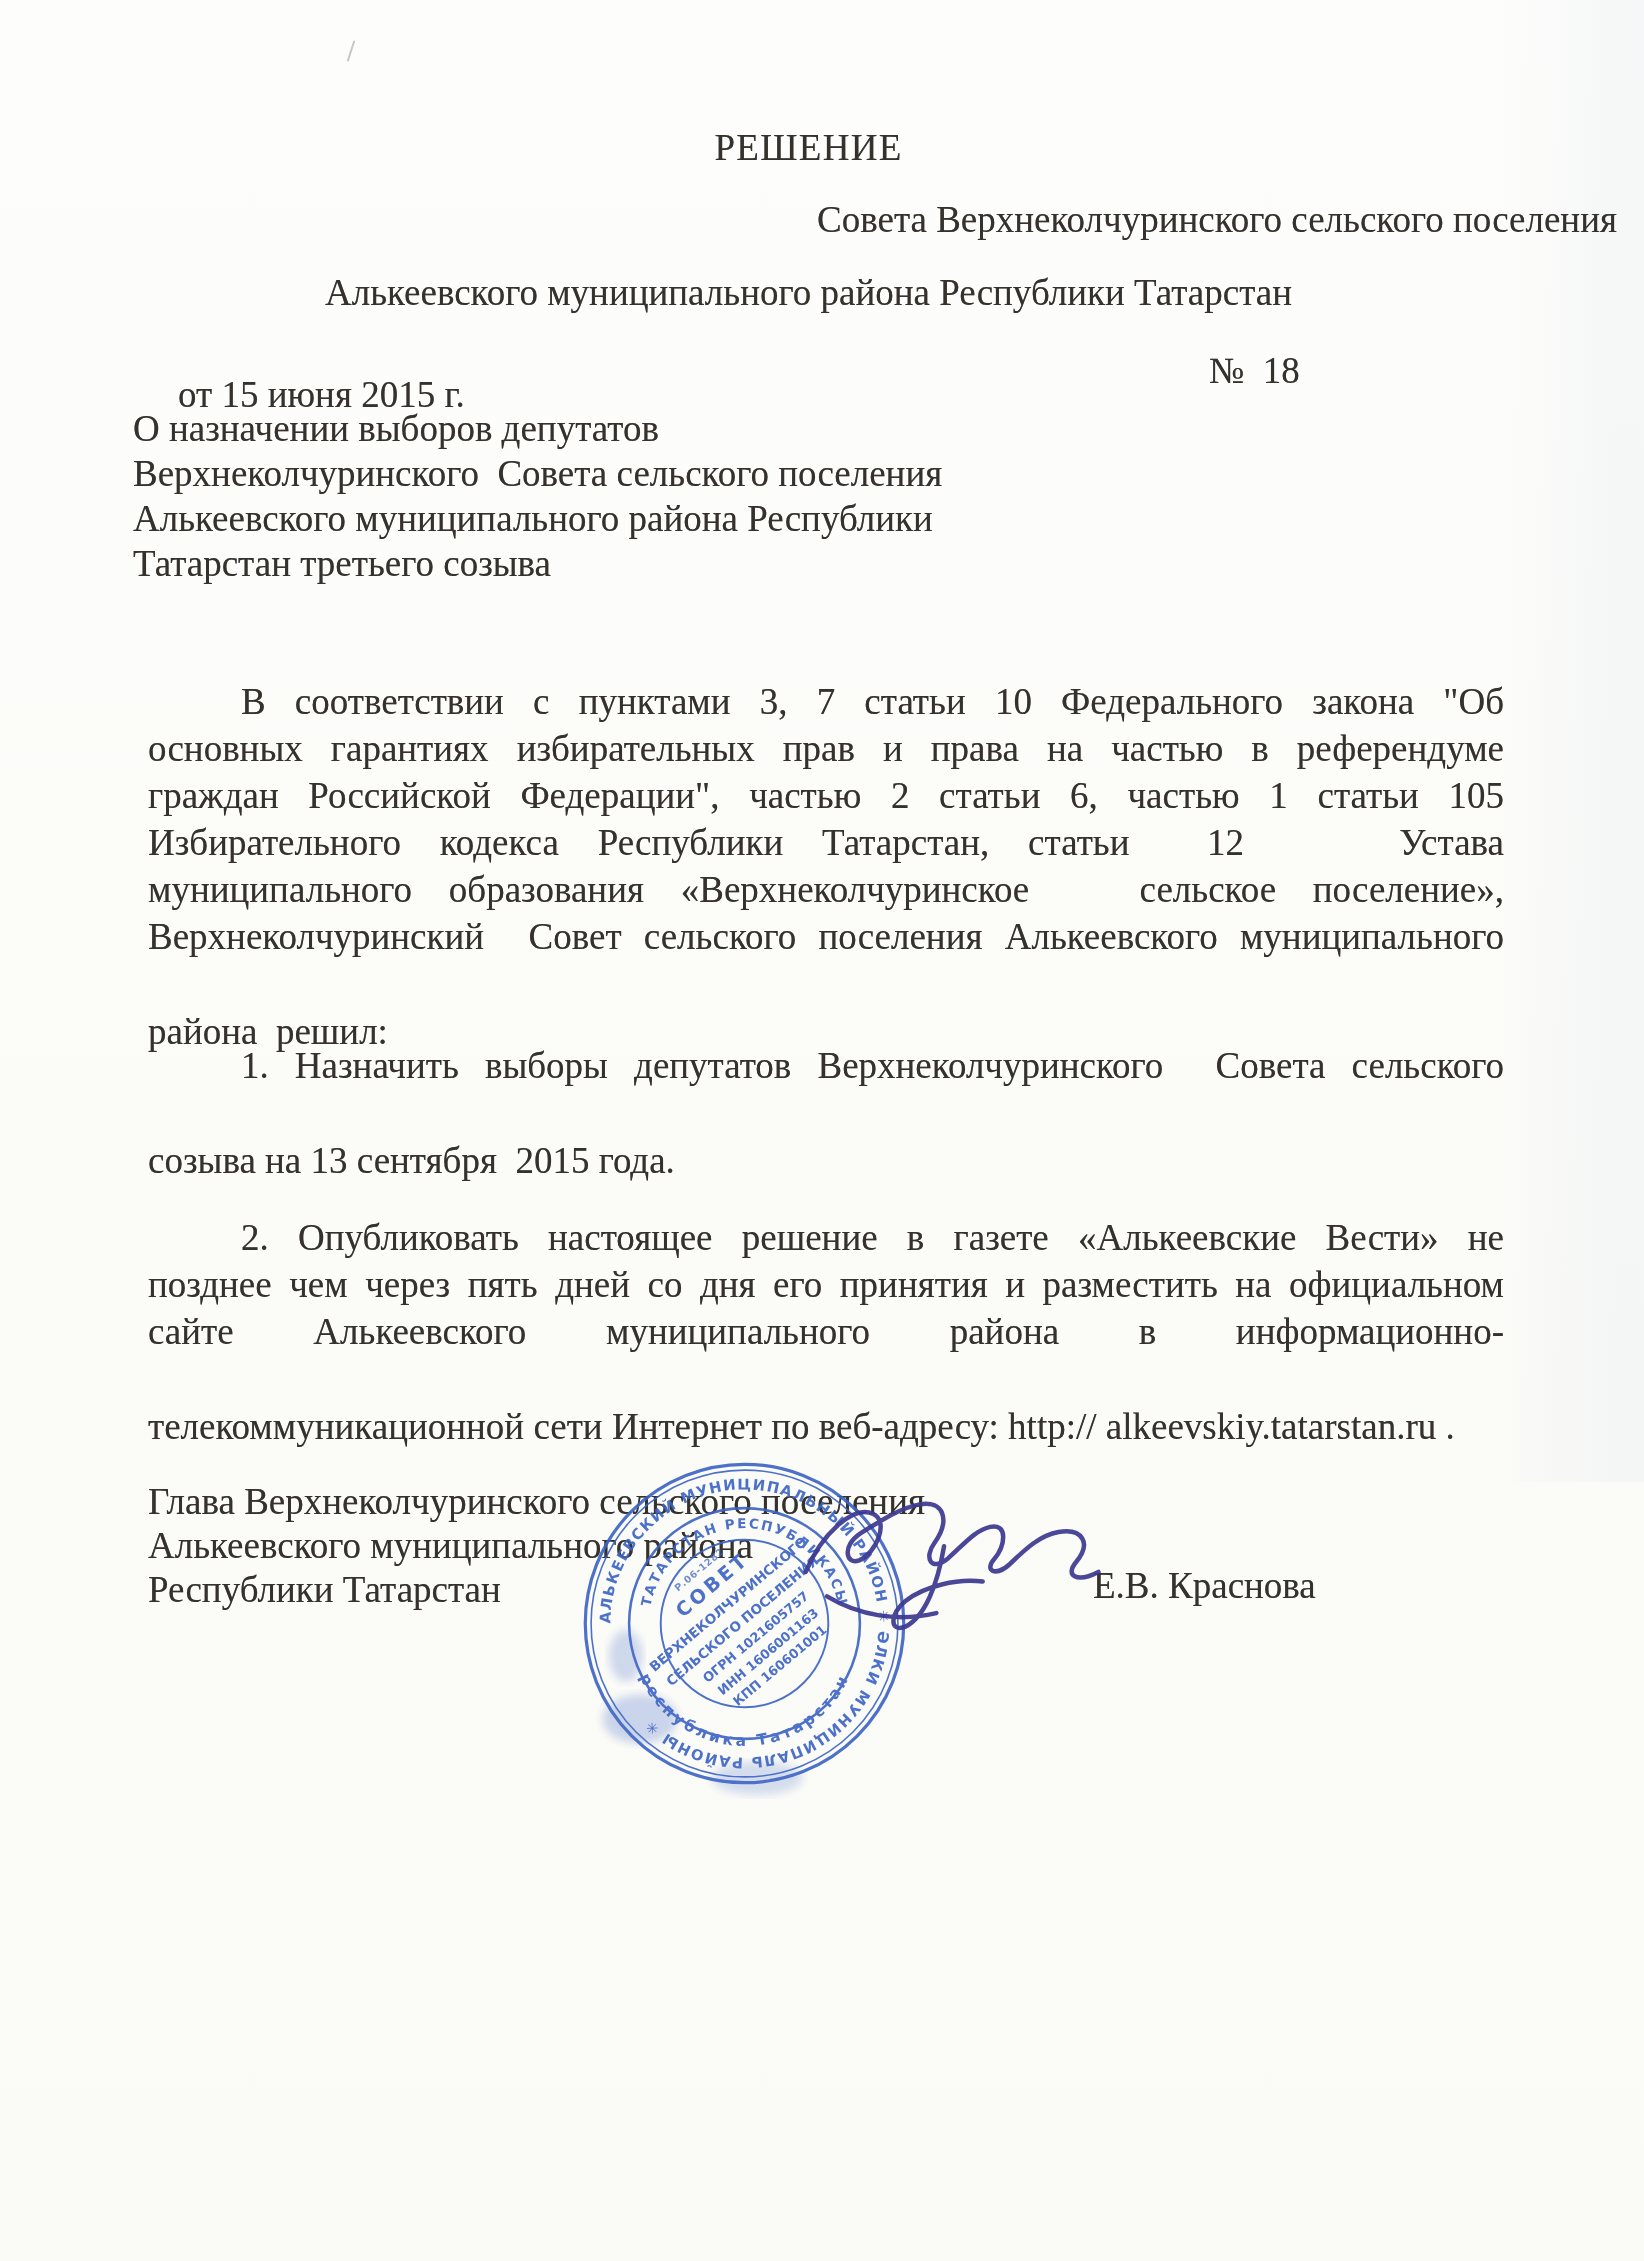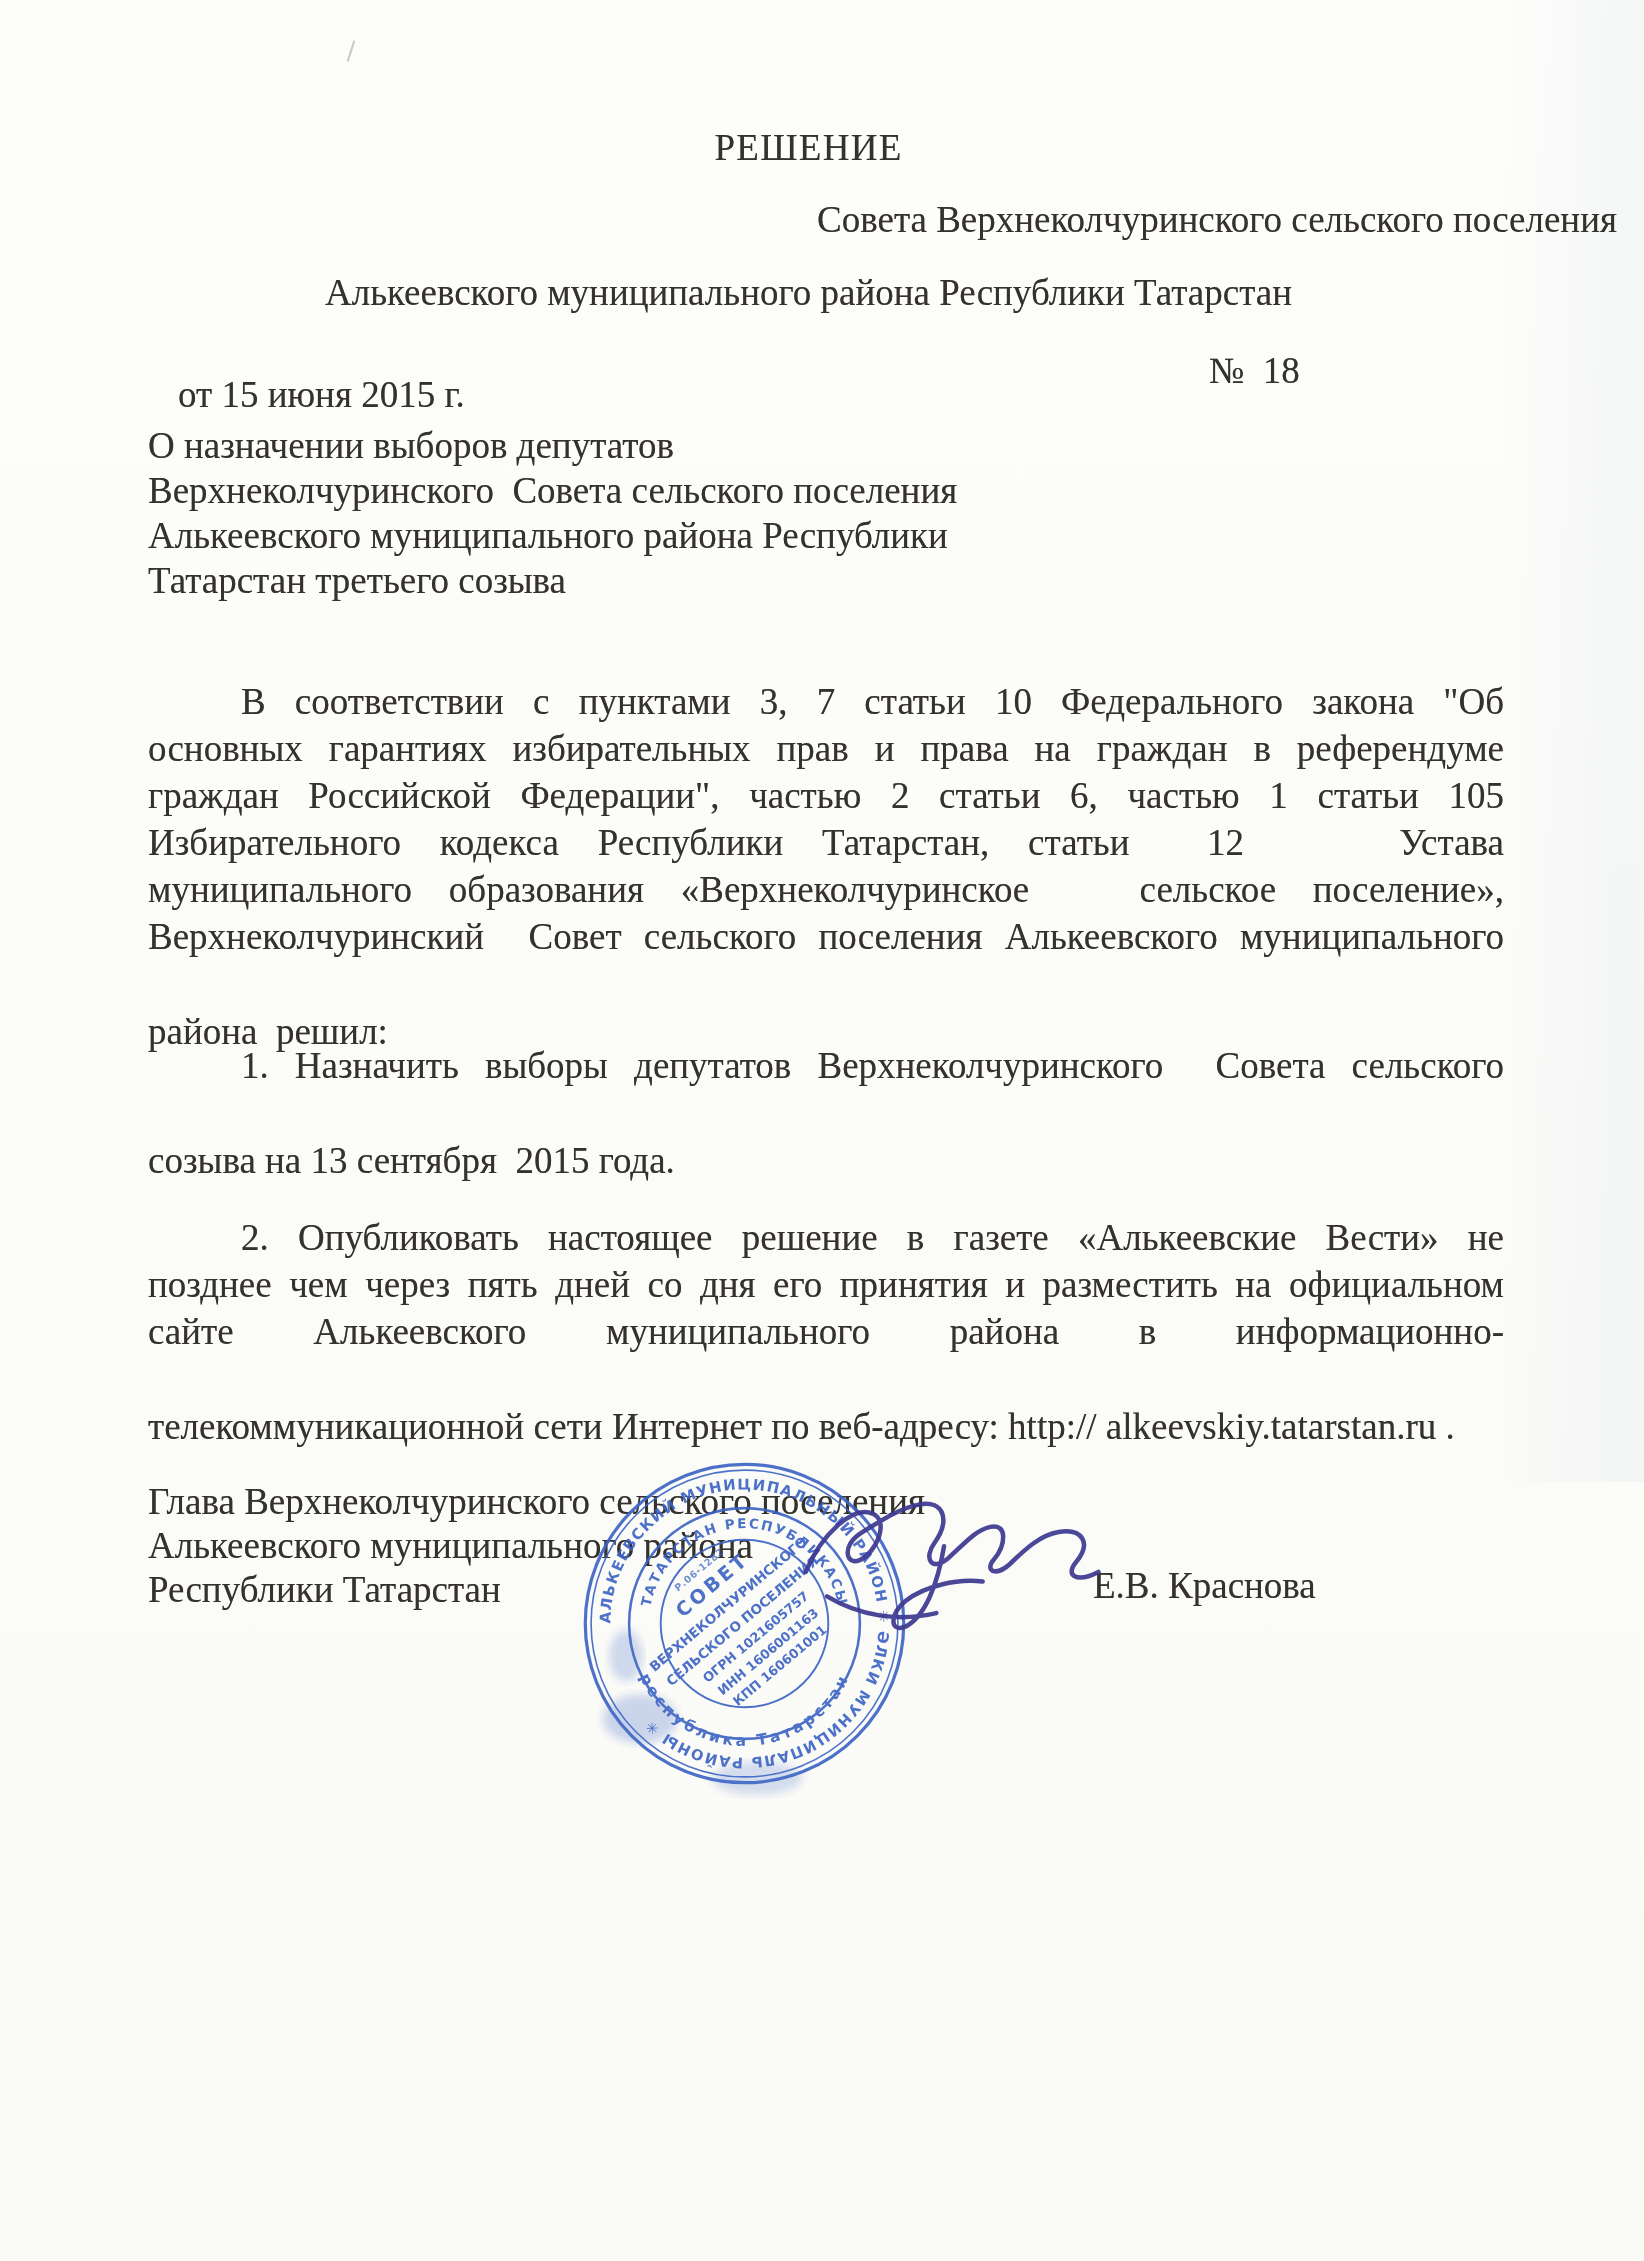--- a/index.html
+++ b/index.html
@@ -13,21 +13,21 @@
   }
   .abs{position:absolute;}
   .centered{left:0;width:1617px;text-align:center;}
   .doc-title{top:126px;font-size:37px;letter-spacing:1.3px;}
   .org1{top:198px;font-size:37px;text-align:right;}
   .org2{top:271px;font-size:37px;}
   .fuzz{text-shadow:0 0 0.6px rgba(62,58,52,.55);}
   .date-row{top:349px;left:148px;width:1356px;height:49px;font-size:37px;}
   .date-row .date{position:absolute;left:30px;top:0;margin-top:24px;}
   .date-row .num{position:absolute;left:1061px;top:0;white-space:pre;}
-  .subject{top:406px;left:148px;width:915px;font-size:37px;line-height:45px;margin-top:17px;}
+  .subject{top:406px;left:133px;width:915px;font-size:37px;line-height:45px;}
   .para{left:148px;width:1356px;font-size:37px;line-height:47px;}
   .para-a{top:678px;}
   .para-b{top:1042px;}
   .para-c{top:1214px;}
   .tline{white-space:pre-wrap;}
   .para .tline{text-align:justify;text-align-last:justify;}
   .para .tline.last{text-align-last:left;margin-top:48px;}
   .para .tline.indent{text-indent:93px;}
   .sig-block{top:1480px;left:148px;width:902px;font-size:37px;line-height:44px;}
   .signer-name{top:1564px;left:1093px;font-size:37px;text-align:right;}
@@ -60,21 +60,21 @@
 
   <div class="abs subject fuzz">
       <div class="tline">О назначении выборов депутатов</div>
       <div class="tline">Верхнеколчуринского  Совета сельского поселения</div>
       <div class="tline">Алькеевского муниципального района Республики</div>
       <div class="tline last">Татарстан третьего созыва</div>
     </div>
 
   <div class="abs para para-a fuzz">
       <div class="tline indent">В соответствии с пунктами 3, 7 статьи 10 Федерального закона "Об</div>
-      <div class="tline">основных гарантиях избирательных прав и права на граждан в референдуме</div>
+      <div class="tline">основных гарантиях избирательных прав и права на частью в референдуме</div>
       <div class="tline">граждан Российской Федерации", частью 2 статьи 6, частью 1 статьи 105</div>
       <div class="tline">Избирательного кодекса Республики Татарстан, статьи  12    Устава</div>
       <div class="tline">муниципального образования «Верхнеколчуринское   сельское поселение»,</div>
       <div class="tline">Верхнеколчуринский  Совет сельского поселения Алькеевского муниципального</div>
       <div class="tline last">района  решил:</div>
     </div>
 
   <div class="abs para para-b fuzz">
       <div class="tline indent">1. Назначить выборы депутатов Верхнеколчуринского  Совета сельского</div>
       <div class="tline last">созыва на 13 сентября  2015 года.</div>

